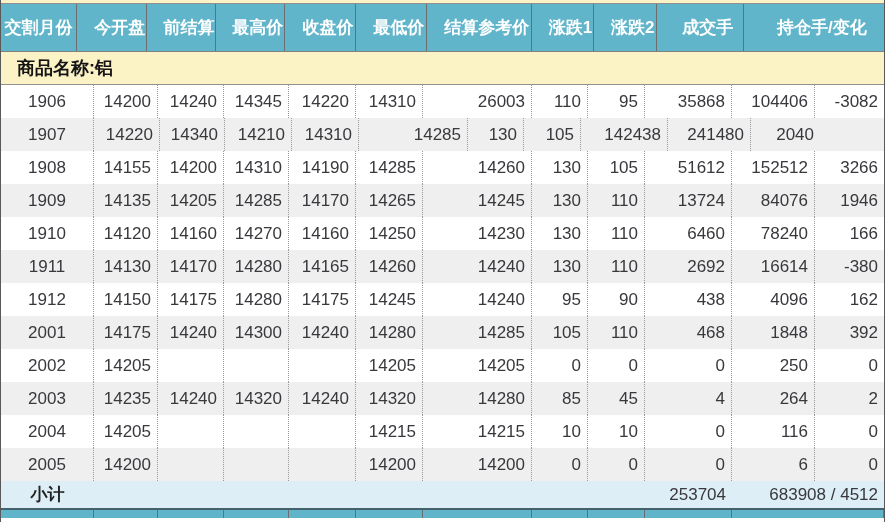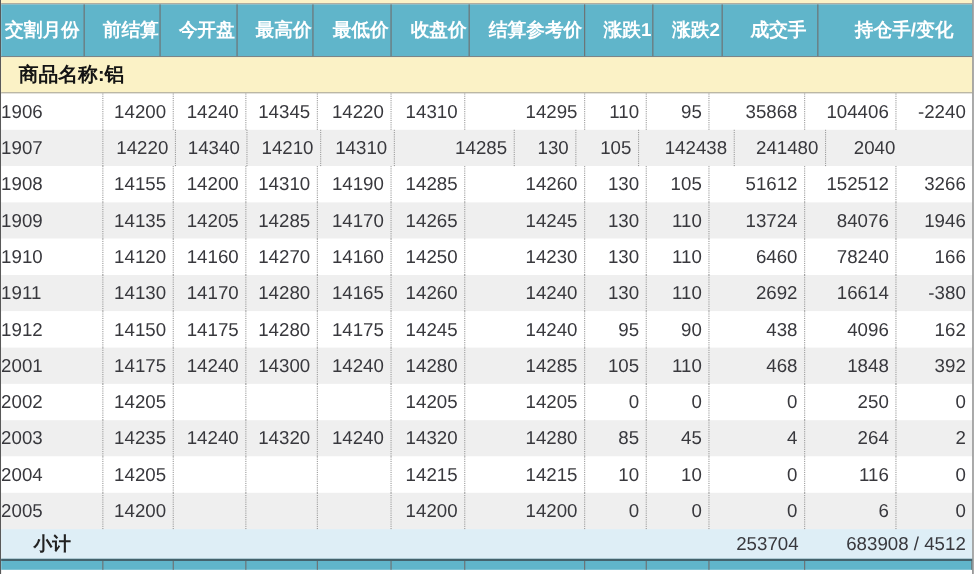--- a/index.html
+++ b/index.html
@@ -52,71 +52,71 @@
   
   .trow{display:flex;height:33px;background:#ffffff;}
   .trow.alt{background:var(--row-alt-bg);}
   .cell{
     line-height:33px;font-size:17px;
     border-right:1px dotted var(--grid-dotted);
     white-space:nowrap;overflow:hidden;
   }
   .cell.last{border-right:none;}
   .num{text-align:right;padding-right:6px;}
-  .center{}
+  .center{text-align:center;}
   
   .subtotal-row{display:flex;height:27px;background:var(--subtotal-bg);align-items:center;}
   .subtotal-row .lbl{font-weight:bold;font-size:17px;text-align:center;color:#222;}
   .subtotal-row .num{font-size:17px;line-height:27px;}
   
   .next-header{
     display:flex;height:10px;background:var(--header-bg);
     border-top:2px solid #44626C;
   }
   .next-header .hc{border-right:1px solid var(--header-separator);}
 </style>
 </head>
 <body>
 
 <div class="app">
 
   <div class="top-strip"></div>
 
   <div class="thead">
     <div class="hc c0">交割月份</div>
+    <div class="hc c2">今开盘</div>
     <div class="hc c1">前结算</div>
-    <div class="hc c2">今开盘</div>
     <div class="hc c3">最高价</div>
+    <div class="hc c5">收盘价</div>
     <div class="hc c4">最低价</div>
-    <div class="hc c5">收盘价</div>
     <div class="hc c6">结算参考价</div>
     <div class="hc c7">涨跌1</div>
     <div class="hc c8">涨跌2</div>
     <div class="hc c9">成交手</div>
     <div class="hc c10 lastcol">持仓手/变化</div>
   </div>
 
   <div class="section-row">
     <span>商品名称:铝</span>
   </div>
 
   <div>
       <div class="trow">
     <div class="cell c0 center">1906</div>
     <div class="cell c1 num">14200</div>
     <div class="cell c2 num">14240</div>
     <div class="cell c3 num">14345</div>
     <div class="cell c4 num">14220</div>
     <div class="cell c5 num">14310</div>
-    <div class="cell c6 num">14295</div>
+    <div class="cell c6 num">26003</div>
     <div class="cell c7 num">110</div>
     <div class="cell c8 num">95</div>
     <div class="cell c9 num">35868</div>
     <div class="cell c10a num">104406</div>
-    <div class="cell c10b num last">-2240</div>
+    <div class="cell c10b num last">-3082</div>
   </div>
       <div class="trow alt">
     <div class="cell c0 center">1907</div>
     <div class="cell c2 num">14220</div>
     <div class="cell c3 num">14340</div>
     <div class="cell c4 num">14210</div>
     <div class="cell c5 num">14310</div>
     <div class="cell c6 num">14285</div>
     <div class="cell c7 num">130</div>
     <div class="cell c8 num">105</div>

